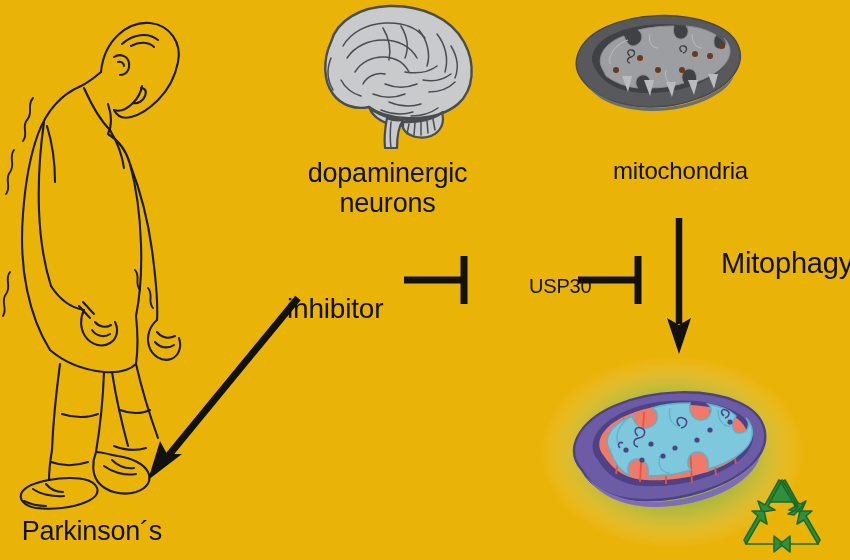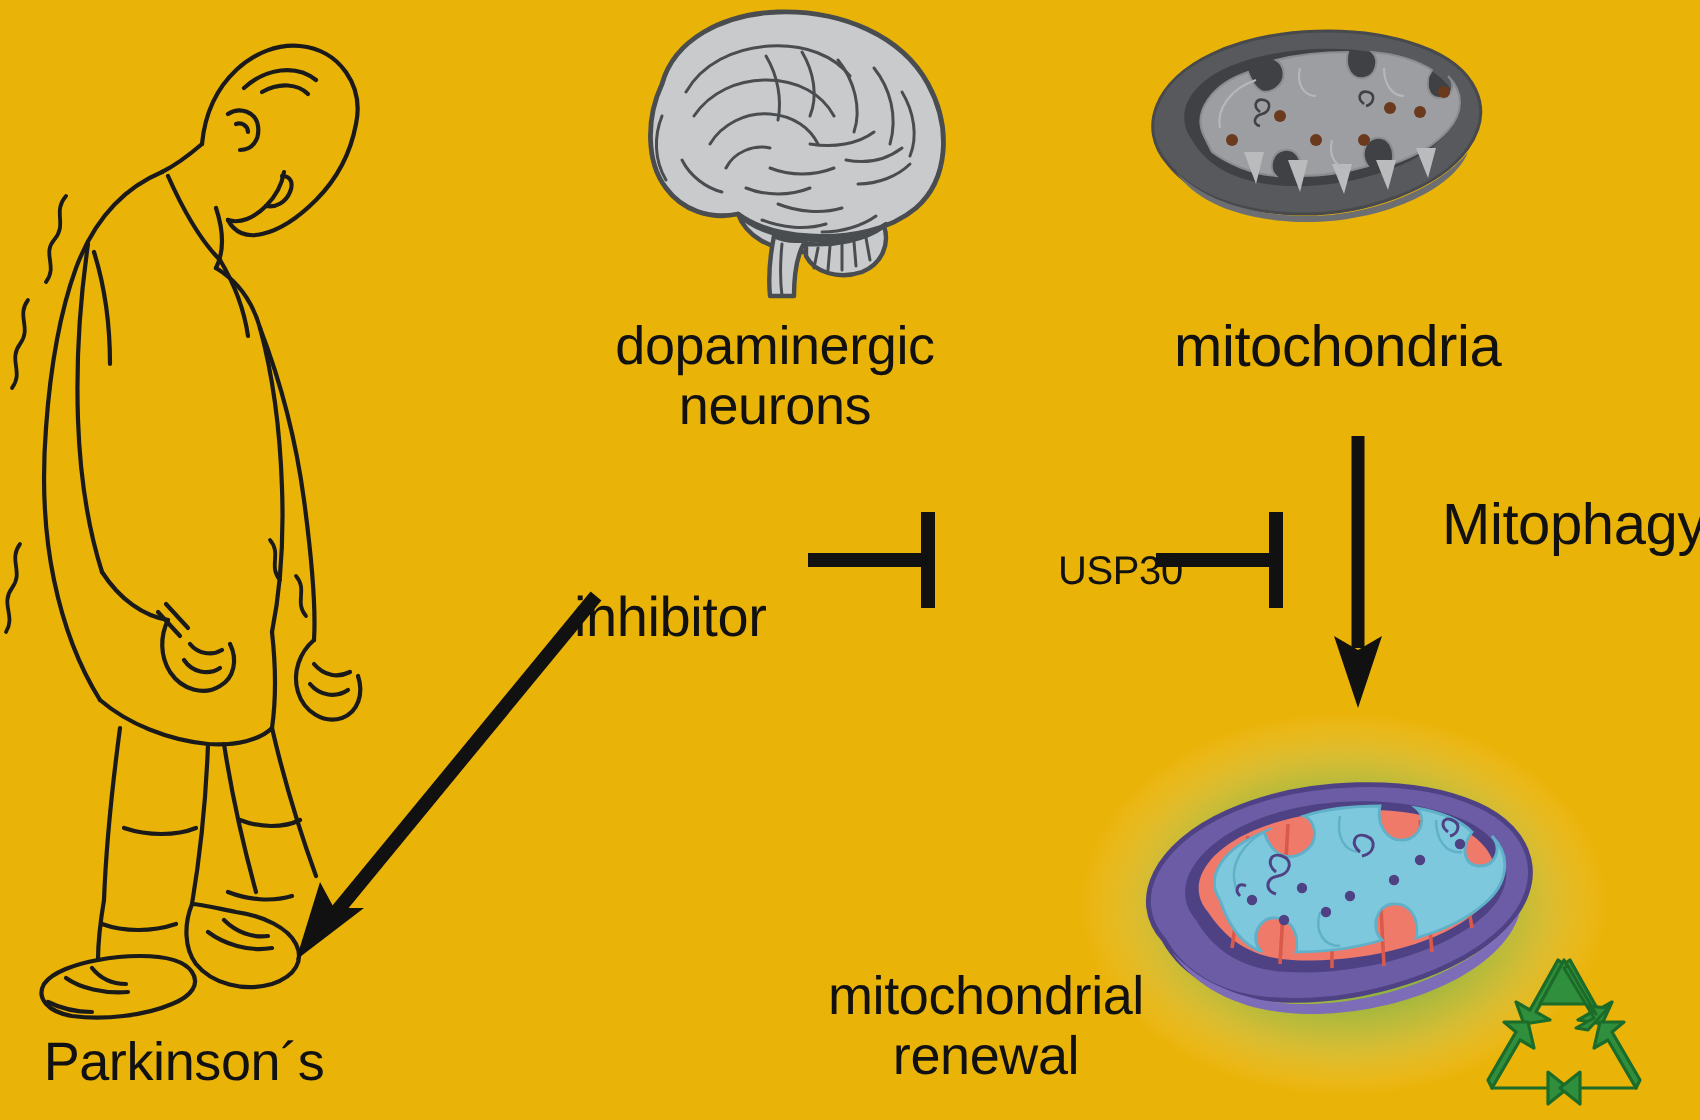--- a/index.html
+++ b/index.html
@@ -361,31 +361,27 @@
       <line x1="168" y1="10" x2="34" y2="173" stroke="#111111" stroke-width="7"></line>
       <path d="M18 192 L30 153 L37 166 L52 166 Z" fill="#111111"></path>
     </svg>
   </div>
 
   <div class="label ctr" style="left:295px; top:158px; width:185px; font-size:27px;">
     <div>dopaminergic</div>
     <div>neurons</div>
   </div>
 
-  <div class="label" style="left:587px; top:158px; font-size:29px;">mitochondria</div>
+  <div class="label" style="left:613px; top:158px; font-size:24px;">mitochondria</div>
 
   <div class="label" style="left:287px; top:261px; font-size:28px;margin-top:32px;">inhibitor</div>
 
   <div class="label" style="left:481px; top:275px; font-size:20px;margin-left:48px;">USP30</div>
 
   <div class="label" style="left:721px; top:247px; font-size:29px;">Mitophagy</div>
 
 
   <div class="label ctr" style="left:2px; top:495px; width:180px; font-size:27px;margin-top:21px;">
     <div>Parkinson´s</div>
   </div>
 
-  <div class="label ctr" style="left:388px; top:483px; width:210px; font-size:27px;">
-    <div>mitochondrial</div>
-    <div>renewal</div>
-  </div>
 
 </div>
 
 </body></html>

